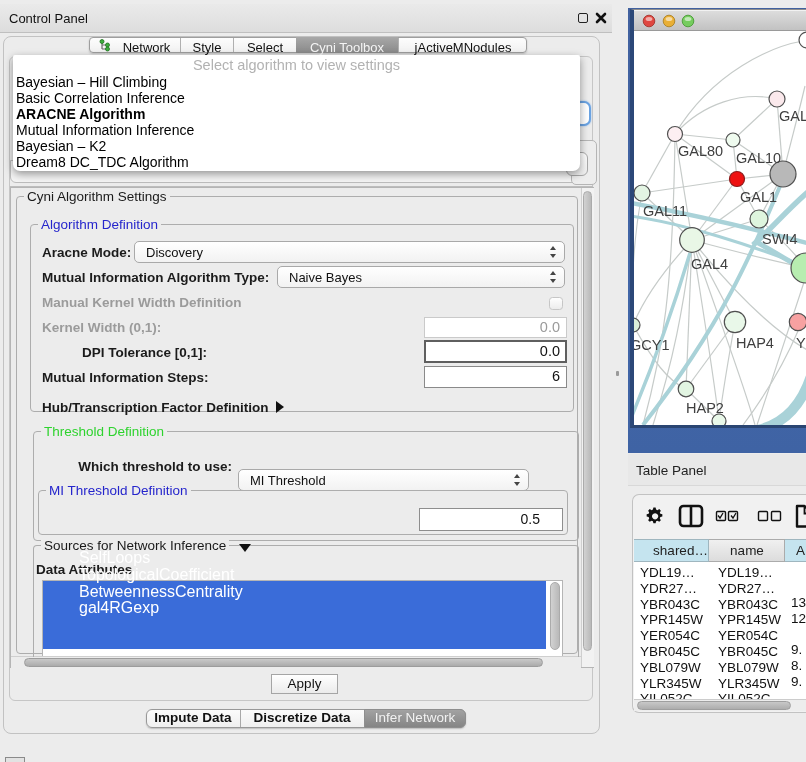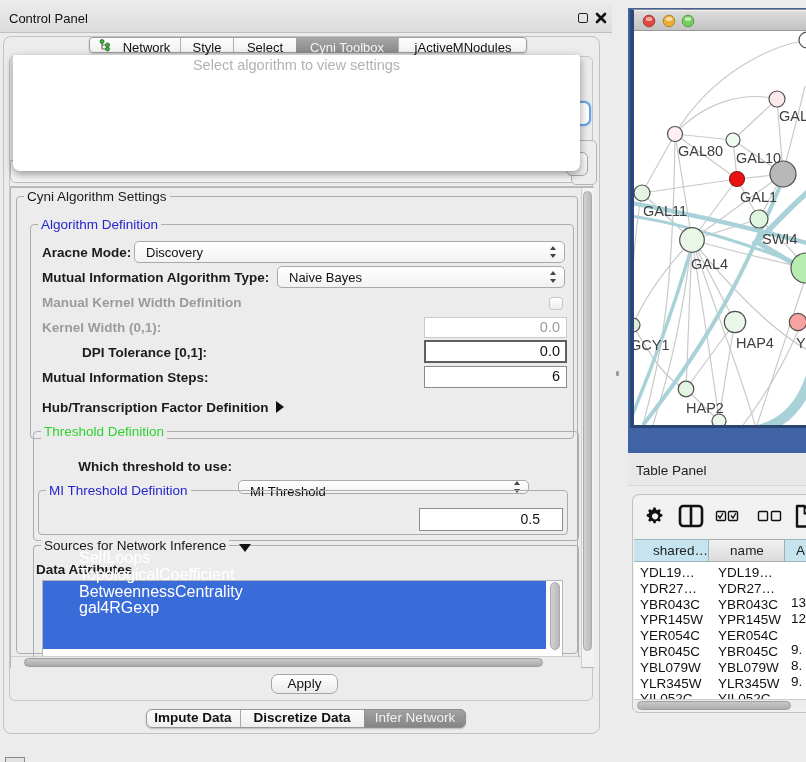--- a/index.html
+++ b/index.html
@@ -53,21 +53,21 @@
 <div class="abs" style="left:581px;top:188px;width:13px;height:479px;background:#f2f2f2;border-left:1px solid #cfcfcf;"></div>
 <div class="abs" style="left:583px;top:191px;width:9px;height:460px;background:linear-gradient(90deg,#d2d2d2,#b9b9b9);border:1px solid #ababab;border-radius:5px;"></div>
 
 <div class="abs" style="left:11px;top:656px;width:570px;height:12px;background:#ececec;border-top:1px solid #cfcfcf;"></div>
 <div class="abs" style="left:24px;top:658px;width:519px;height:9px;background:linear-gradient(#c9c9c9,#ababab);border:1px solid #9c9c9c;border-radius:5px;"></div>
 
 <div class="grp" style="left:16px;top:196px;width:562px;height:458px;">
       <div class="glbl">Cyni Algorithm Settings</div>
     </div>
 
-<div class="grp" style="left:30px;top:224px;width:544px;height:215px;">
+<div class="grp" style="left:30px;top:224px;width:544px;height:188px;">
       <div class="glbl" style="color:#2525cc;">Algorithm Definition</div>
     </div>
 <div class="blbl abs" style="left:42px;top:245px;">Aracne Mode:</div>
 <div class="combo" style="left:134px;top:241px;width:431px;height:22px;">
       <span class="ct">Discovery</span>
       <span class="carr"></span>
     </div>
 <div class="blbl abs" style="left:42px;top:270px;">Mutual Information Algorithm Type:</div>
 <div class="combo" style="left:277px;top:266px;width:288px;height:22px;">
       <span class="ct">Naive Bayes</span>
@@ -83,42 +83,42 @@
 <div class="tf" style="left:424px;top:366px;width:143px;height:22px;border:1.5px solid #8a8a8a;padding:1px 6px 0 0;">6</div>
 <div class="blbl abs" style="left:42px;top:400px;">Hub/Transcription Factor Definition</div>
 <svg class="abs" style="left:273px;top:400px;" width="13" height="14" viewBox="0 0 13 14">
       <path d="M3 1 L11 7 L3 13 Z" fill="#111"></path>
     </svg>
 
 <div class="grp" style="left:33px;top:431px;width:546px;height:110px;">
       <div class="glbl" style="color:#2ed32e;text-align:right;">Threshold Definition</div>
     </div>
 <div class="blbl abs" style="left:60px;top:459px;width:172px;text-align:right;">Which threshold to use:</div>
-<div class="combo" style="left:238px;top:480px;width:291px;height:14px;text-decoration:underline;">
+<div class="combo" style="left:238px;top:469px;width:291px;height:22px;text-decoration:underline;">
       <span class="ct">MI Threshold</span>
       <span class="carr"></span>
     </div>
 <div class="grp" style="left:38px;top:490px;width:530px;height:45px;">
       <div class="glbl" style="color:#2525cc;">MI Threshold Definition</div>
     </div>
 <div class="tf" style="left:419px;top:508px;width:144px;height:23px;border:1px solid #8e8e8e;padding:2px 22px 0 0;font-size:14px;">0.5</div>
 
 <div class="grp" style="left:33px;top:545px;width:546px;height:112px;border-bottom:none;border-bottom-left-radius:0;border-bottom-right-radius:0;">
       <div class="glbl">Sources for Network Inference</div>
     </div>
 <svg class="abs" style="left:238px;top:542px;" width="14" height="11" viewBox="0 0 14 11">
       <path d="M1 2 L13 2 L7 10 Z" fill="#111"></path>
     </svg>
 <div class="blbl abs" style="left:36px;top:562px;font-size:13.5px;">Data Attributes</div>
 <div class="abs" style="left:42px;top:580px;width:521px;height:76px;background:#fff;border:1px solid #b5b5b5;border-bottom:none;"></div>
 <div class="abs" style="left:43px;top:581px;width:503px;height:68px;background:#3a6cd9;"></div>
 <div class="abs" style="left:59px;top:550px;font-size:16px;color:#fff;line-height:16.8px;margin-left:20px;">SelfLoops<br>TopologicalCoefficient<br>BetweennessCentrality<br>gal4RGexp</div>
 <div class="abs" style="left:550px;top:582px;width:10px;height:68px;background:linear-gradient(90deg,#d2d2d2,#b9b9b9);border:1px solid #ababab;border-radius:5px;"></div>
 
-<div class="abs" style="left:271px;top:674px;width:67px;height:20px;background:linear-gradient(#ffffff,#ebebeb);border:1px solid #a5a5a5;border-radius:7px;text-align:center;font-size:13.5px;color:#111;line-height:18px;">Apply</div>
+<div class="abs" style="left:271px;top:674px;width:67px;height:20px;background:linear-gradient(#ffffff,#ebebeb);border:1px solid #a5a5a5;border-radius:0;text-align:center;font-size:13.5px;color:#111;line-height:18px;">Apply</div>
 
 <div class="abs" style="left:146px;top:709px;width:320px;height:19px;border:1px solid #989898;border-radius:6px;background:linear-gradient(#fbfbfb,#efefef);box-shadow:0 1px 1.5px rgba(0,0,0,0.2);"></div>
 <div class="abs" style="left:240px;top:710px;width:1px;height:17px;background:#a8a8a8;"></div>
 <div class="abs" style="left:364px;top:709px;width:102px;height:19px;background:linear-gradient(#a2a2a2,#858585);border:1px solid #8e8e8e;border-radius:0 6px 6px 0;"></div>
 <div class="abs" style="left:146px;top:710px;width:94px;text-align:center;font-size:13.5px;font-weight:bold;color:#111;">Impute Data</div>
 <div class="abs" style="left:240px;top:710px;width:124px;text-align:center;font-size:13.5px;font-weight:bold;color:#111;">Discretize Data</div>
 <div class="abs" style="left:364px;top:710px;width:102px;text-align:center;font-size:13.5px;color:#f2f2f2;">Infer Network</div>
 
 <div class="abs" style="left:5px;top:757px;width:20px;height:10px;background:#e2e2e2;border:1.5px solid #8a8a8a;"></div>
 
@@ -249,13 +249,14 @@
 <div class="abs" style="left:616px;top:371px;width:3px;height:5px;background:#9a9a9a;border-radius:1px;"></div>
 
 <div class="abs" style="left:10px;top:160px;width:570px;height:23px;background:#f4f4f4;border:1px solid #bcbcbc;border-radius:0 0 6px 6px;"></div>
 <div class="abs" style="left:10px;top:186px;width:583px;height:1px;background:#bdbdbd;"></div>
 <div class="abs" style="left:571px;top:140px;width:26px;height:45px;border:1px solid #b5b5b5;border-radius:5px;background:#ededed;"></div>
 <div class="abs" style="left:566px;top:152px;width:22px;height:24px;background:linear-gradient(#ffffff,#ededed);border:1px solid #a8a8a8;border-radius:6px;"></div>
 <div class="abs" style="left:574px;top:101px;width:17px;height:25px;background:#fff;border:2.5px solid #6ba3e2;border-radius:7px;box-shadow:0 0 2px #8ab6e8;"></div>
 
 <div class="abs" style="left:13px;top:55px;width:567px;height:116px;background:#fff;border-radius:2px 2px 7px 7px;box-shadow:0 3px 9px rgba(0,0,0,0.4);"></div>
 <div class="abs" style="left:13px;top:57px;width:567px;text-align:center;font-size:14.5px;color:#b2b2b2;">Select algorithm to view settings</div>
+<div class="abs" style="left:16px;top:74px;font-size:14px;color:#000;line-height:16px;">Bayesian – Hill Climbing<br>Basic Correlation Inference<br><b>ARACNE Algorithm</b><br>Mutual Information Inference<br>Bayesian – K2<br>Dream8 DC_TDC Algorithm</div>
 </div>
 
 </body></html>

